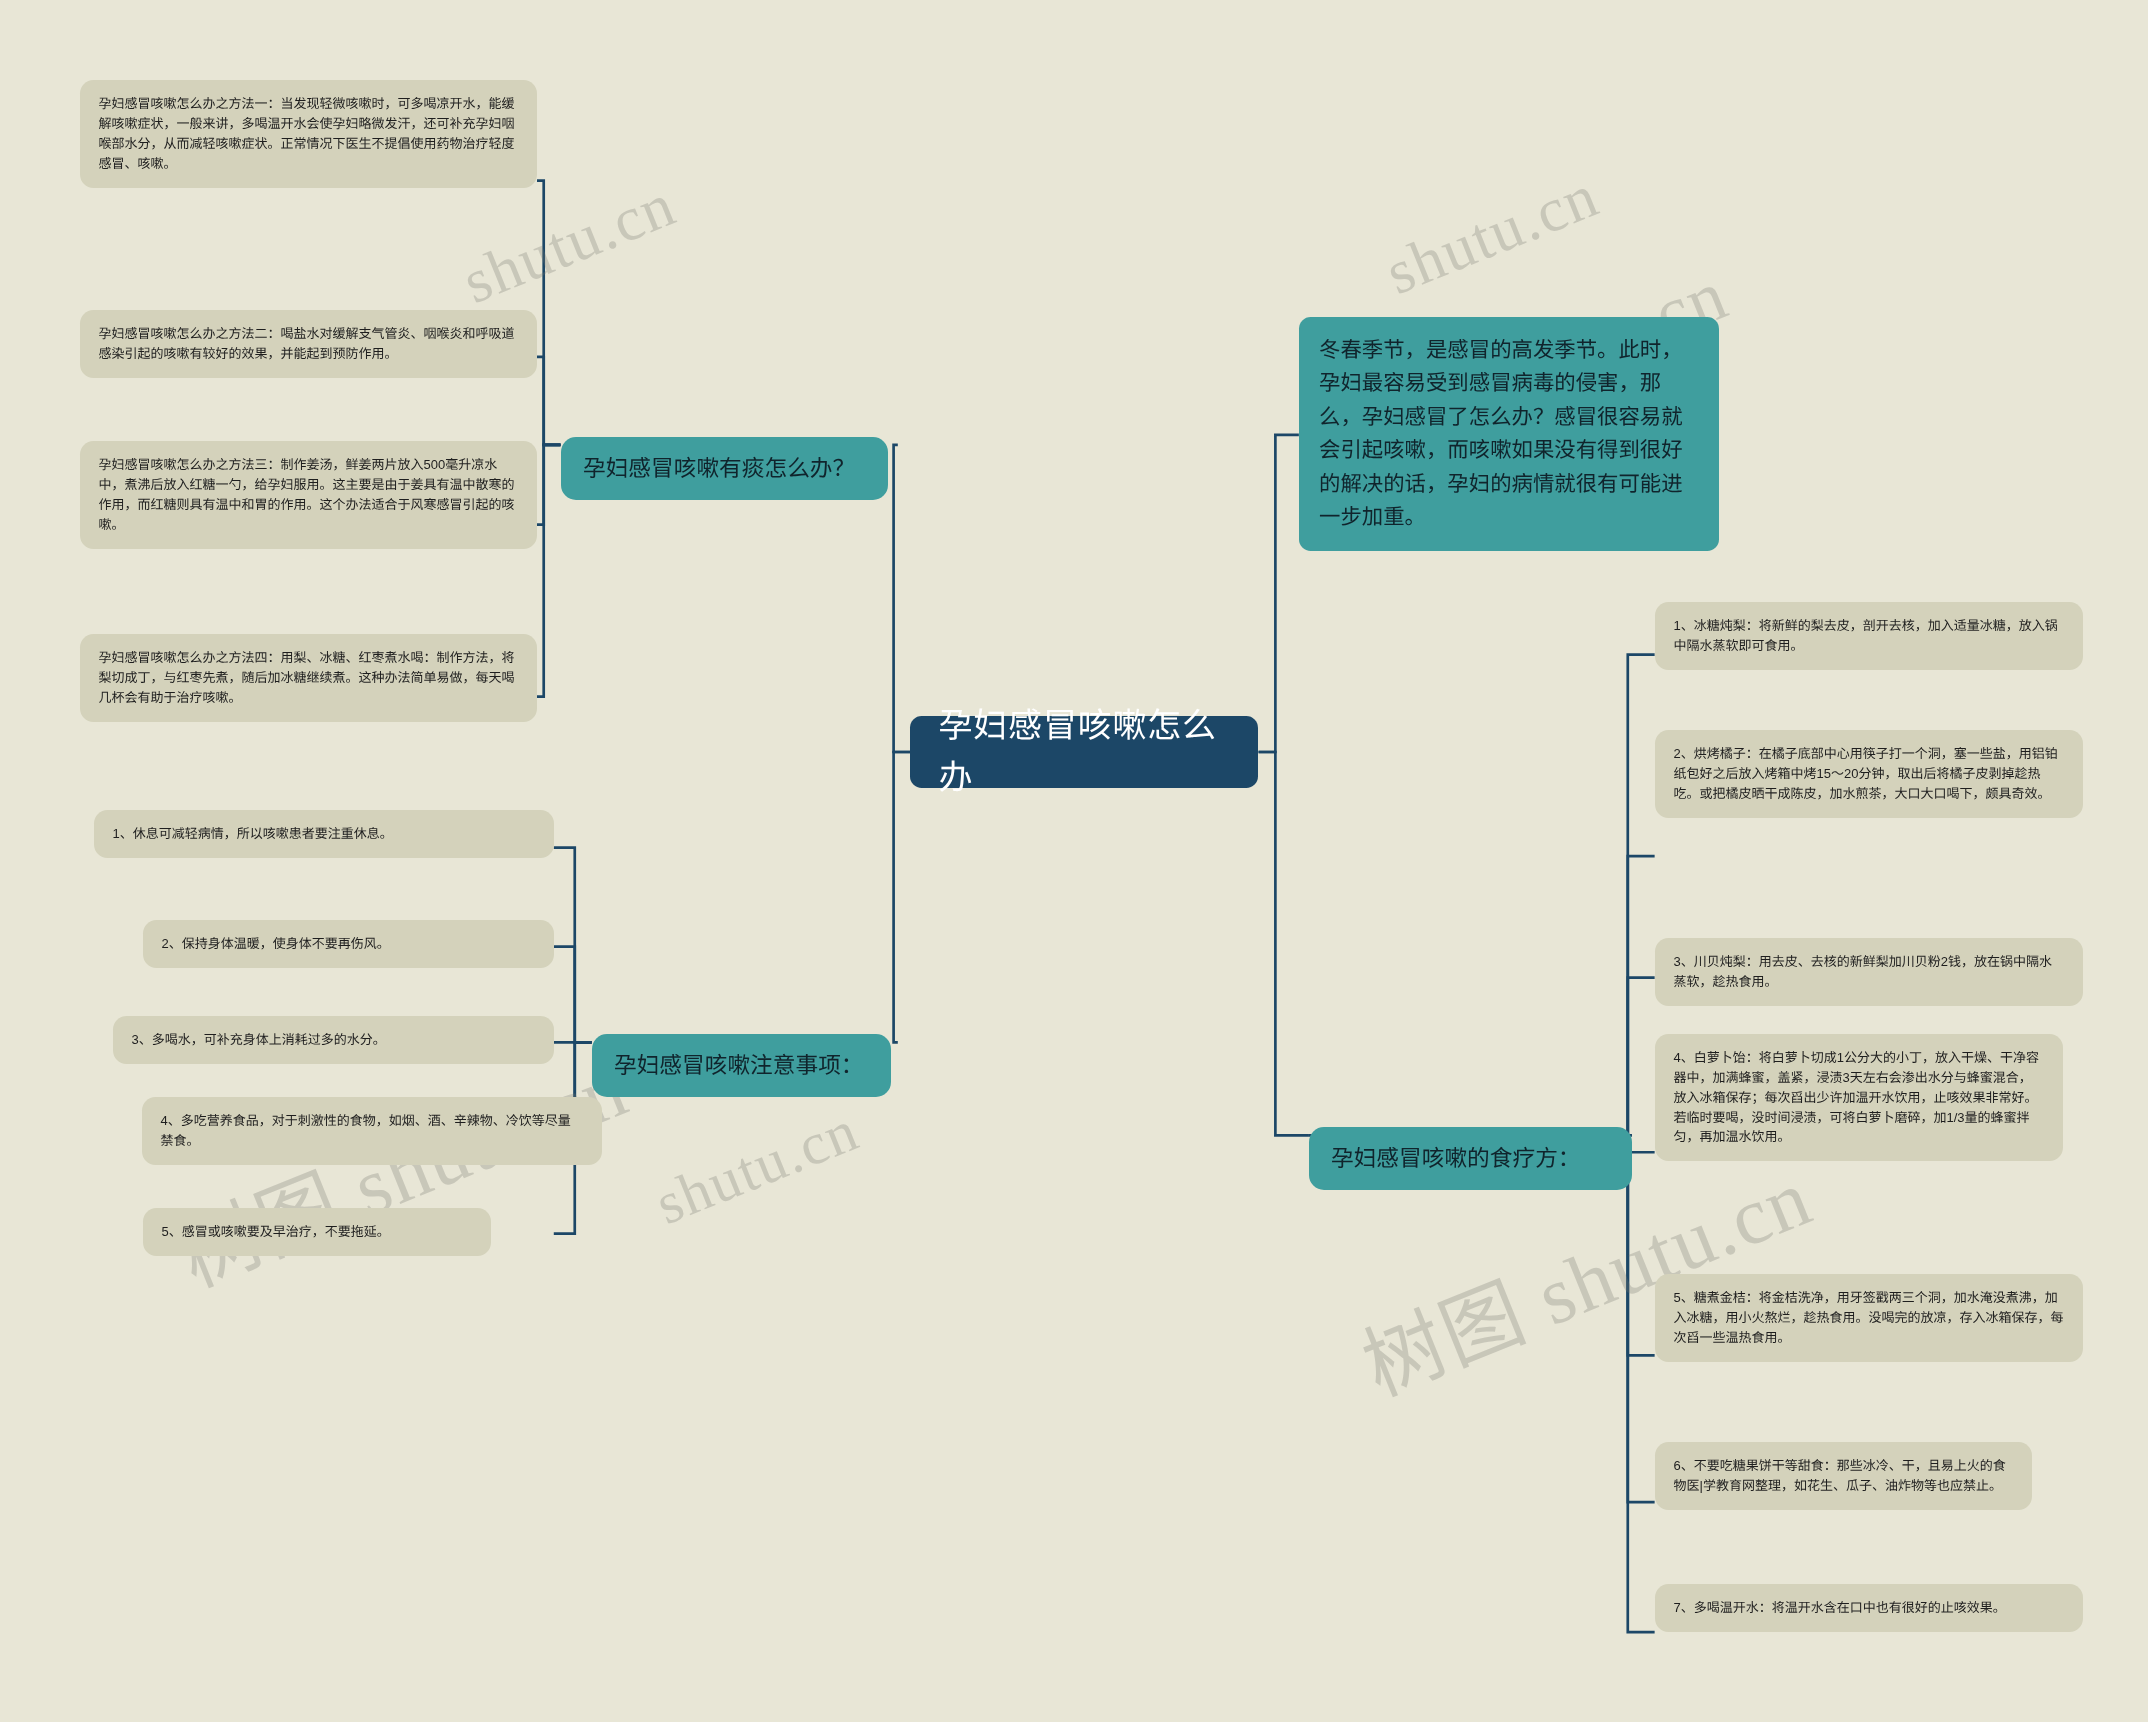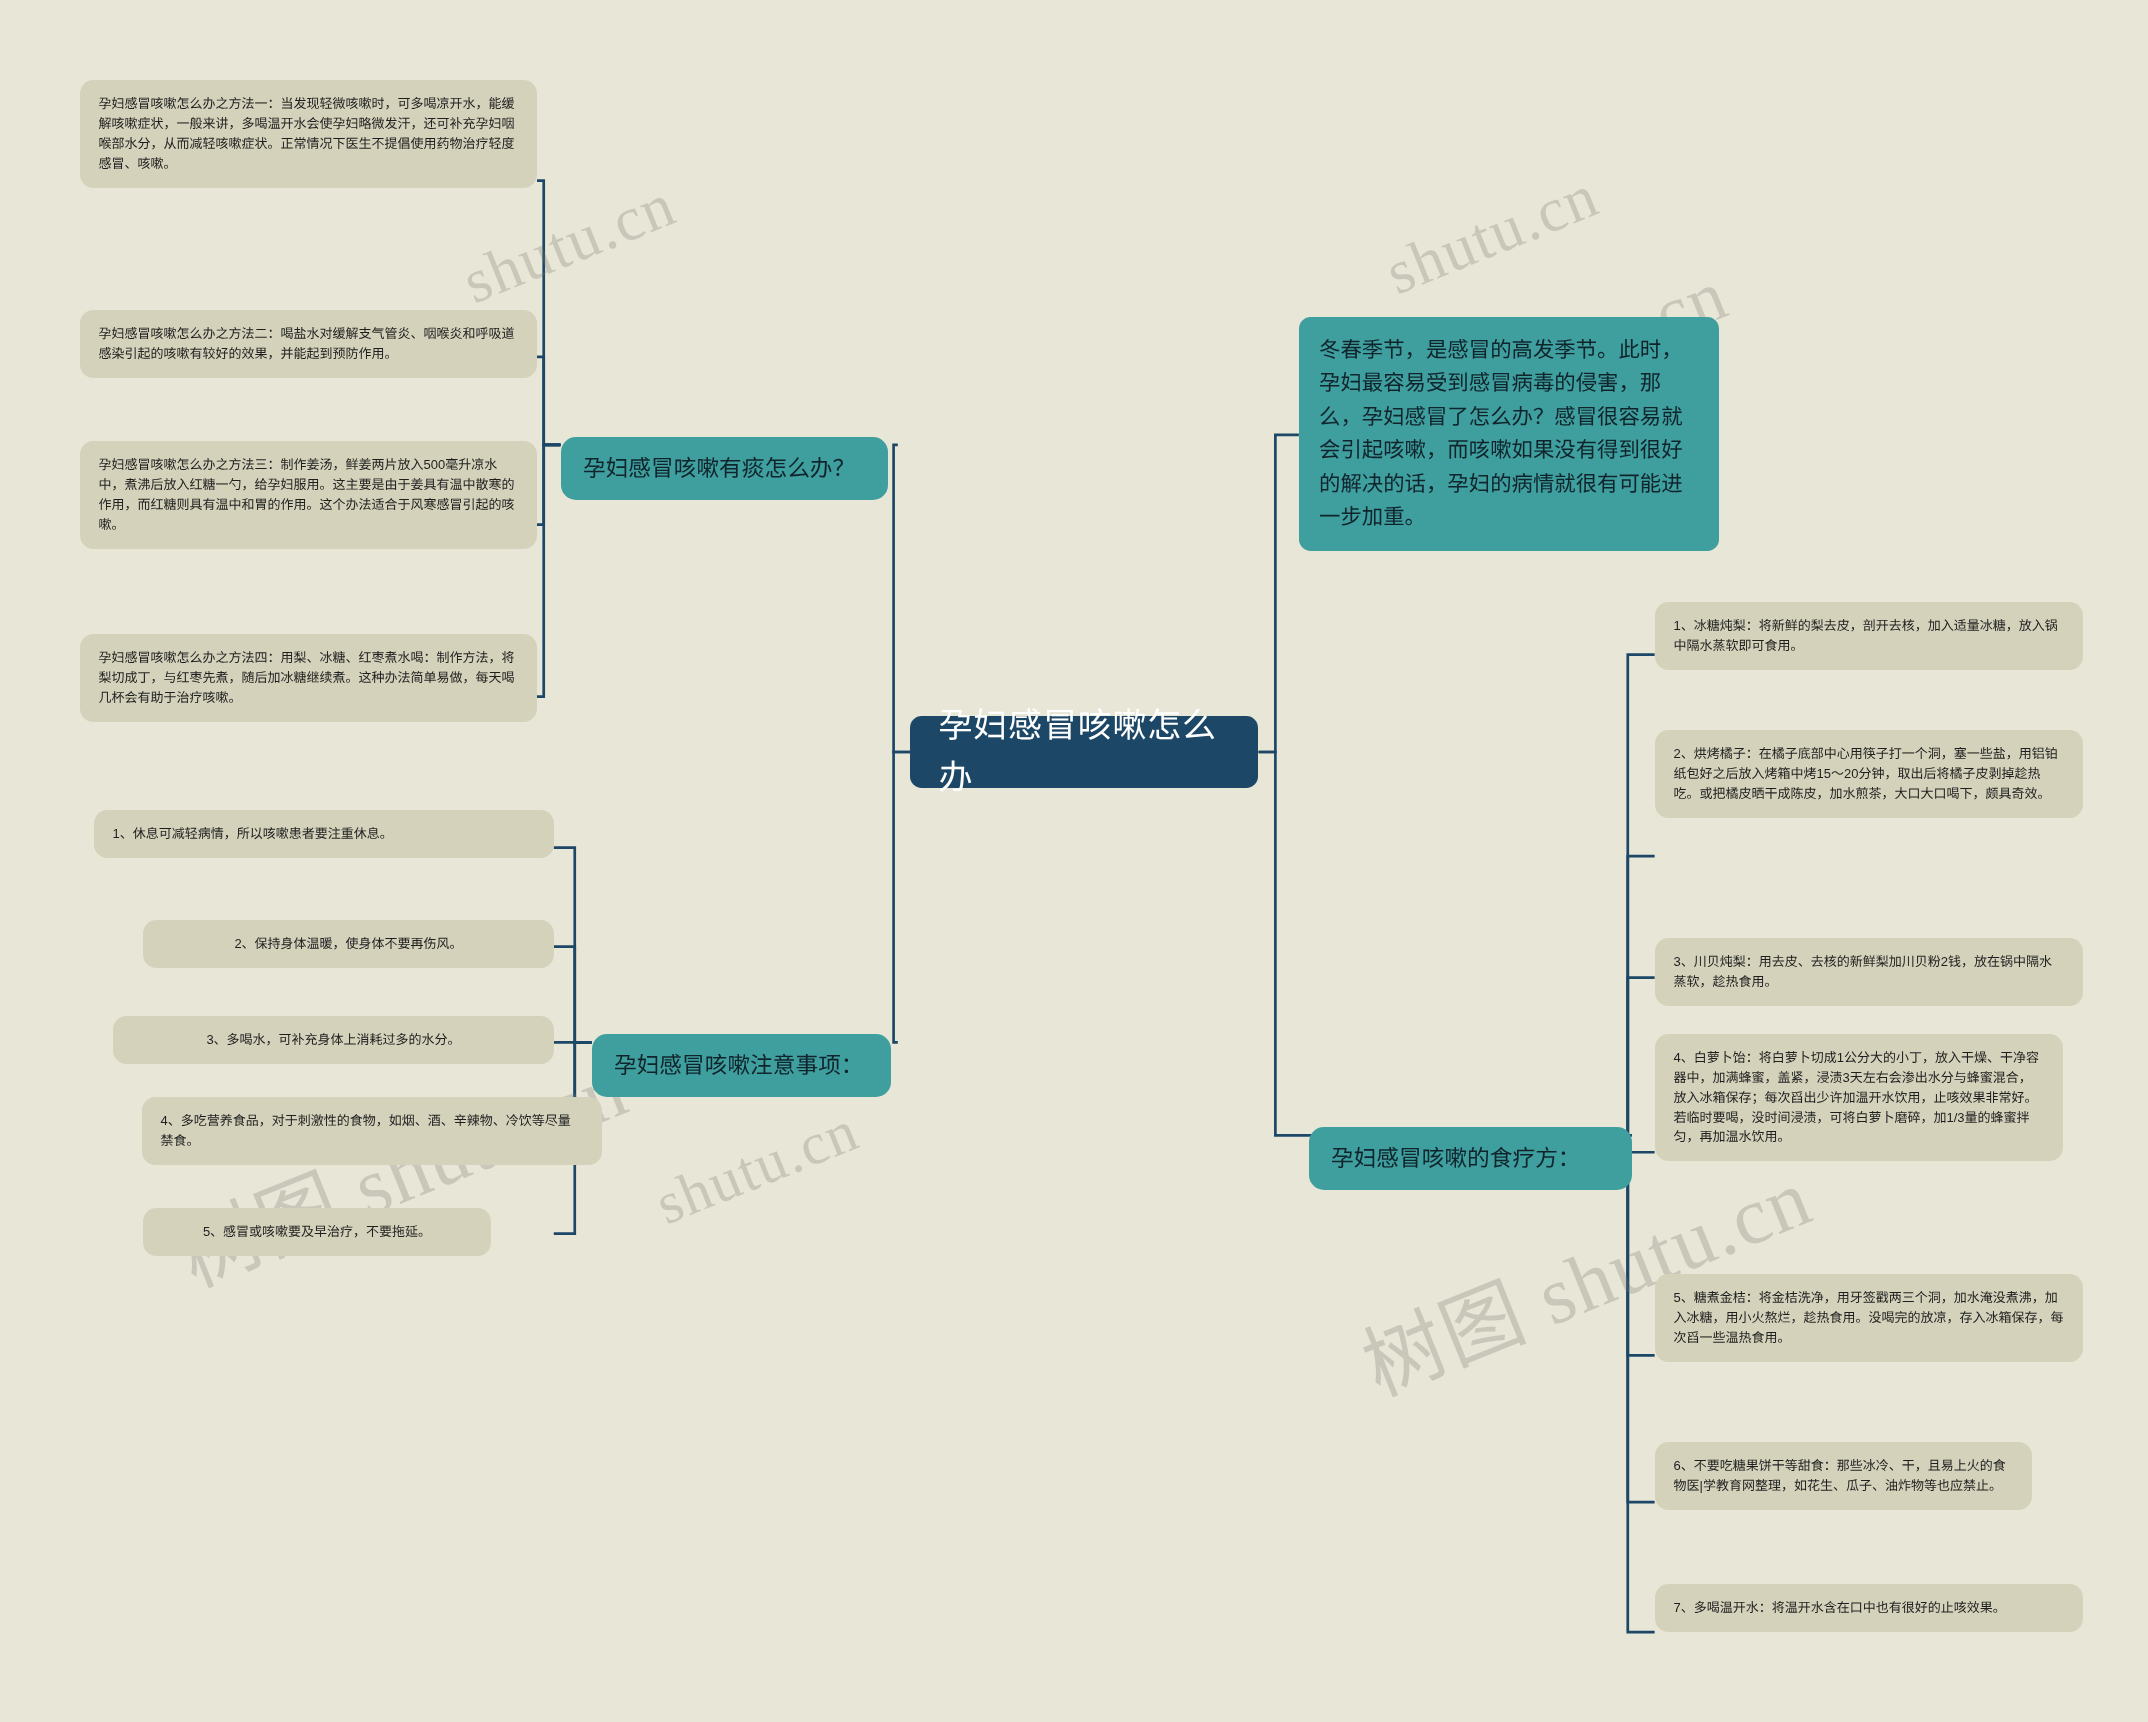--- a/index.html
+++ b/index.html
@@ -88,21 +88,20 @@
   .node-intro {
     background: #3f9e9e;
     color: #10242c;
     font-size: 21.4px;
     padding: 17px 20px;
     border-radius: 11.7px;
     line-height: 1.56;
   }
 
   .center-text {
-    text-align: center;
   }
 </style>
 </head>
 <body>
 
 <div id="canvas">
 
   <svg class="links" viewBox="0 0 2560 2053">
     <g fill="none" stroke="#1c4767" stroke-width="3.2">
 

